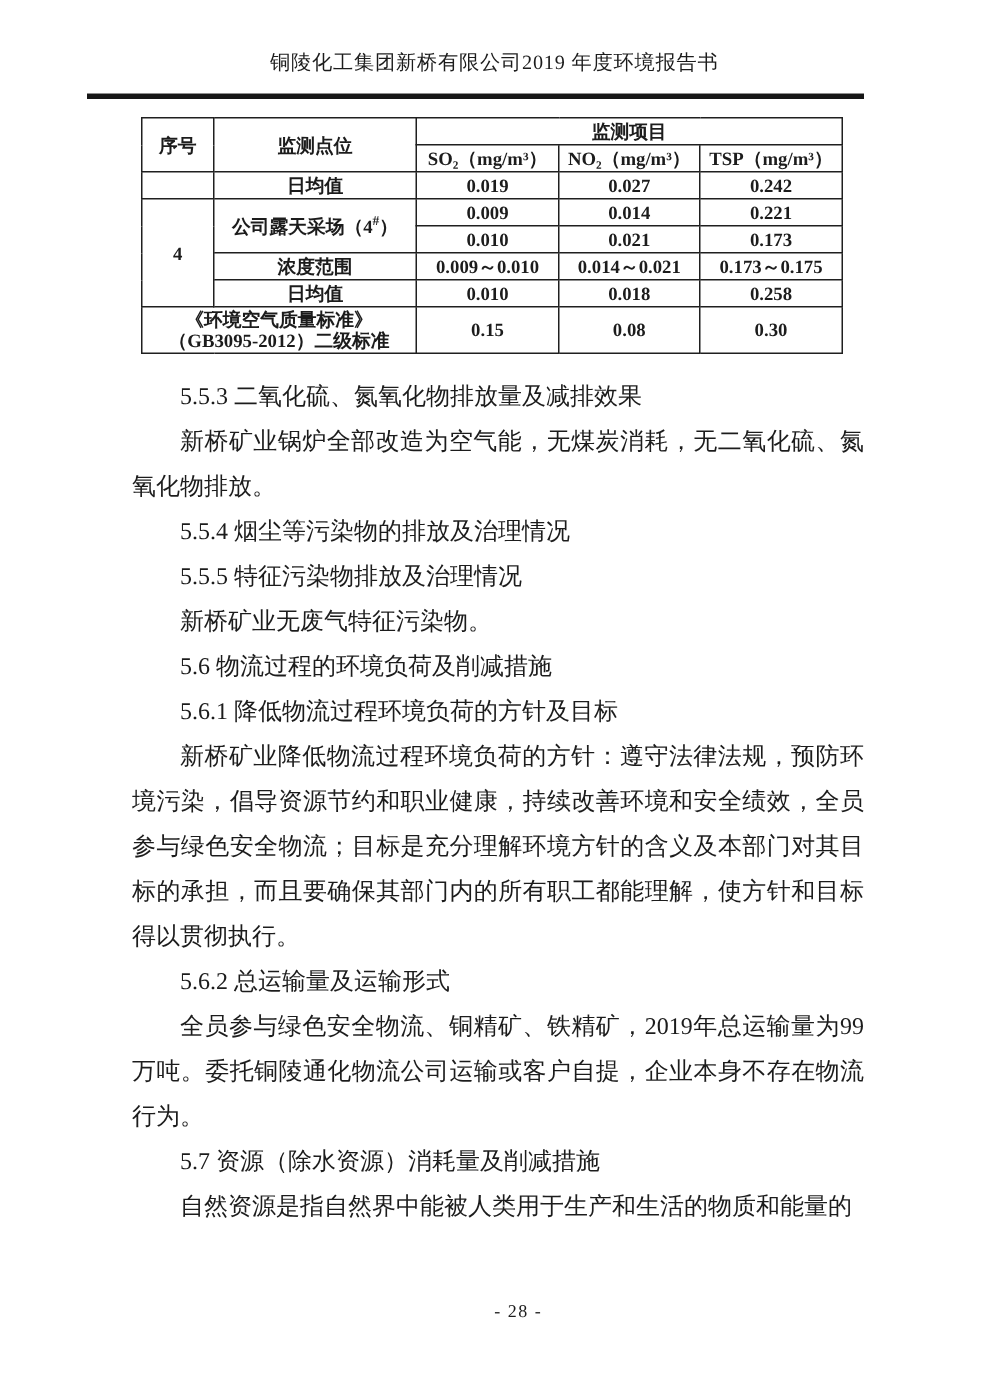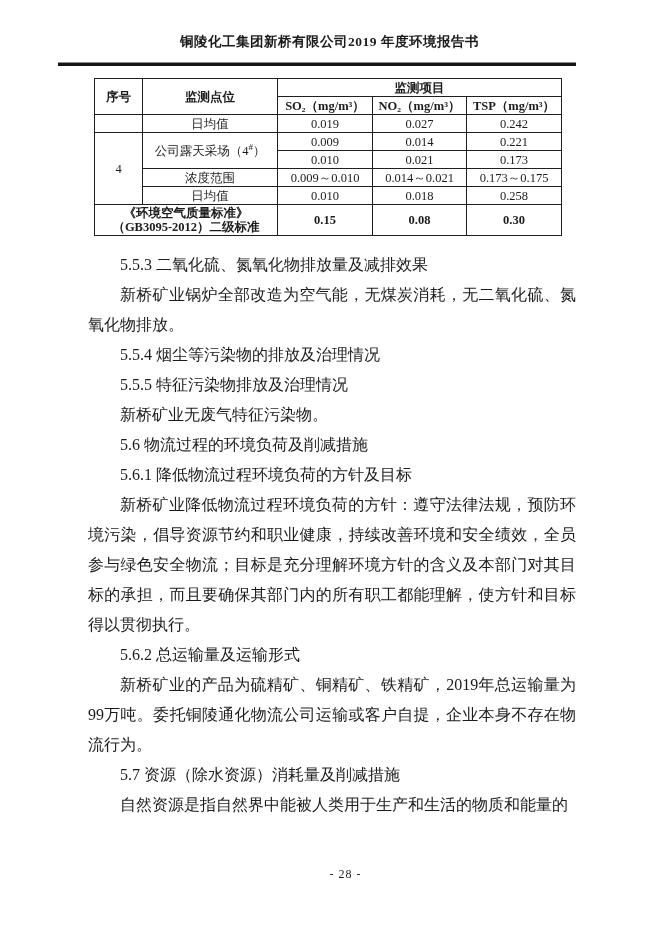--- a/index.html
+++ b/index.html
@@ -9,21 +9,21 @@
     margin:0 auto;
     background:#ffffff;
     color:#1c1c1c;
     font-family:"Liberation Serif","DejaVu Serif",serif;
     overflow:hidden;
   }
   .doc-title{
     margin:33px 0 0 0;
     text-align:center;
     font-size:13.5px;
-    font-weight:bold;
+    font-weight:normal;
     letter-spacing:0.5px;
   }
   .header-rule{
     margin:11px 0 0 58px;
     width:518px;height:4px;
     background:linear-gradient(to bottom,#8e8e8e 0,#8e8e8e 1px,#161616 1px,#161616 100%);
   }
   table.mon{
     border-collapse:collapse;
     table-layout:fixed;
@@ -32,20 +32,21 @@
     font-size:12.5px;
   }
   table.mon td{
     border:1px solid #1f1f1f;
     text-align:center;
     vertical-align:middle;
     padding:1px 2px;
     height:15px;
     line-height:14px;
     overflow:hidden;
+    font-weight:bold;
   }
   table.mon td.b{font-weight:bold;}
   table.mon sup{font-size:9px;vertical-align:super;line-height:0;}
   .doc-body{
     margin:14px 83px 0 88px;
     width:488px;
     font-size:16px;
     line-height:30px;
     text-align:justify;
   }
@@ -132,20 +133,20 @@
   <div class="doc-body">
     <p>5.5.3 二氧化硫、氮氧化物排放量及减排效果</p>
     <p>新桥矿业锅炉全部改造为空气能，无煤炭消耗，无二氧化硫、氮氧化物排放。</p>
     <p>5.5.4 烟尘等污染物的排放及治理情况</p>
     <p>5.5.5 特征污染物排放及治理情况</p>
     <p>新桥矿业无废气特征污染物。</p>
     <p>5.6 物流过程的环境负荷及削减措施</p>
     <p>5.6.1 降低物流过程环境负荷的方针及目标</p>
     <p>新桥矿业降低物流过程环境负荷的方针：遵守法律法规，预防环境污染，倡导资源节约和职业健康，持续改善环境和安全绩效，全员参与绿色安全物流；目标是充分理解环境方针的含义及本部门对其目标的承担，而且要确保其部门内的所有职工都能理解，使方针和目标得以贯彻执行。</p>
     <p>5.6.2 总运输量及运输形式</p>
-    <p>新桥矿业的产品为硫精矿、铜精矿、铁精矿，2019年总运输量为99万吨。委托铜陵通化物流公司运输或客户自提，企业本身不存在物流行为。</p>
+    <p>全员参与绿色安全物流、铜精矿、铁精矿，2019年总运输量为99万吨。委托铜陵通化物流公司运输或客户自提，企业本身不存在物流行为。</p>
     <p>5.7 资源（除水资源）消耗量及削减措施</p>
     <p>自然资源是指自然界中能被人类用于生产和生活的物质和能量的</p>
   </div>
 
   <div class="doc-footer">- 28 -</div>
 
 </div>
 
 </body></html>

